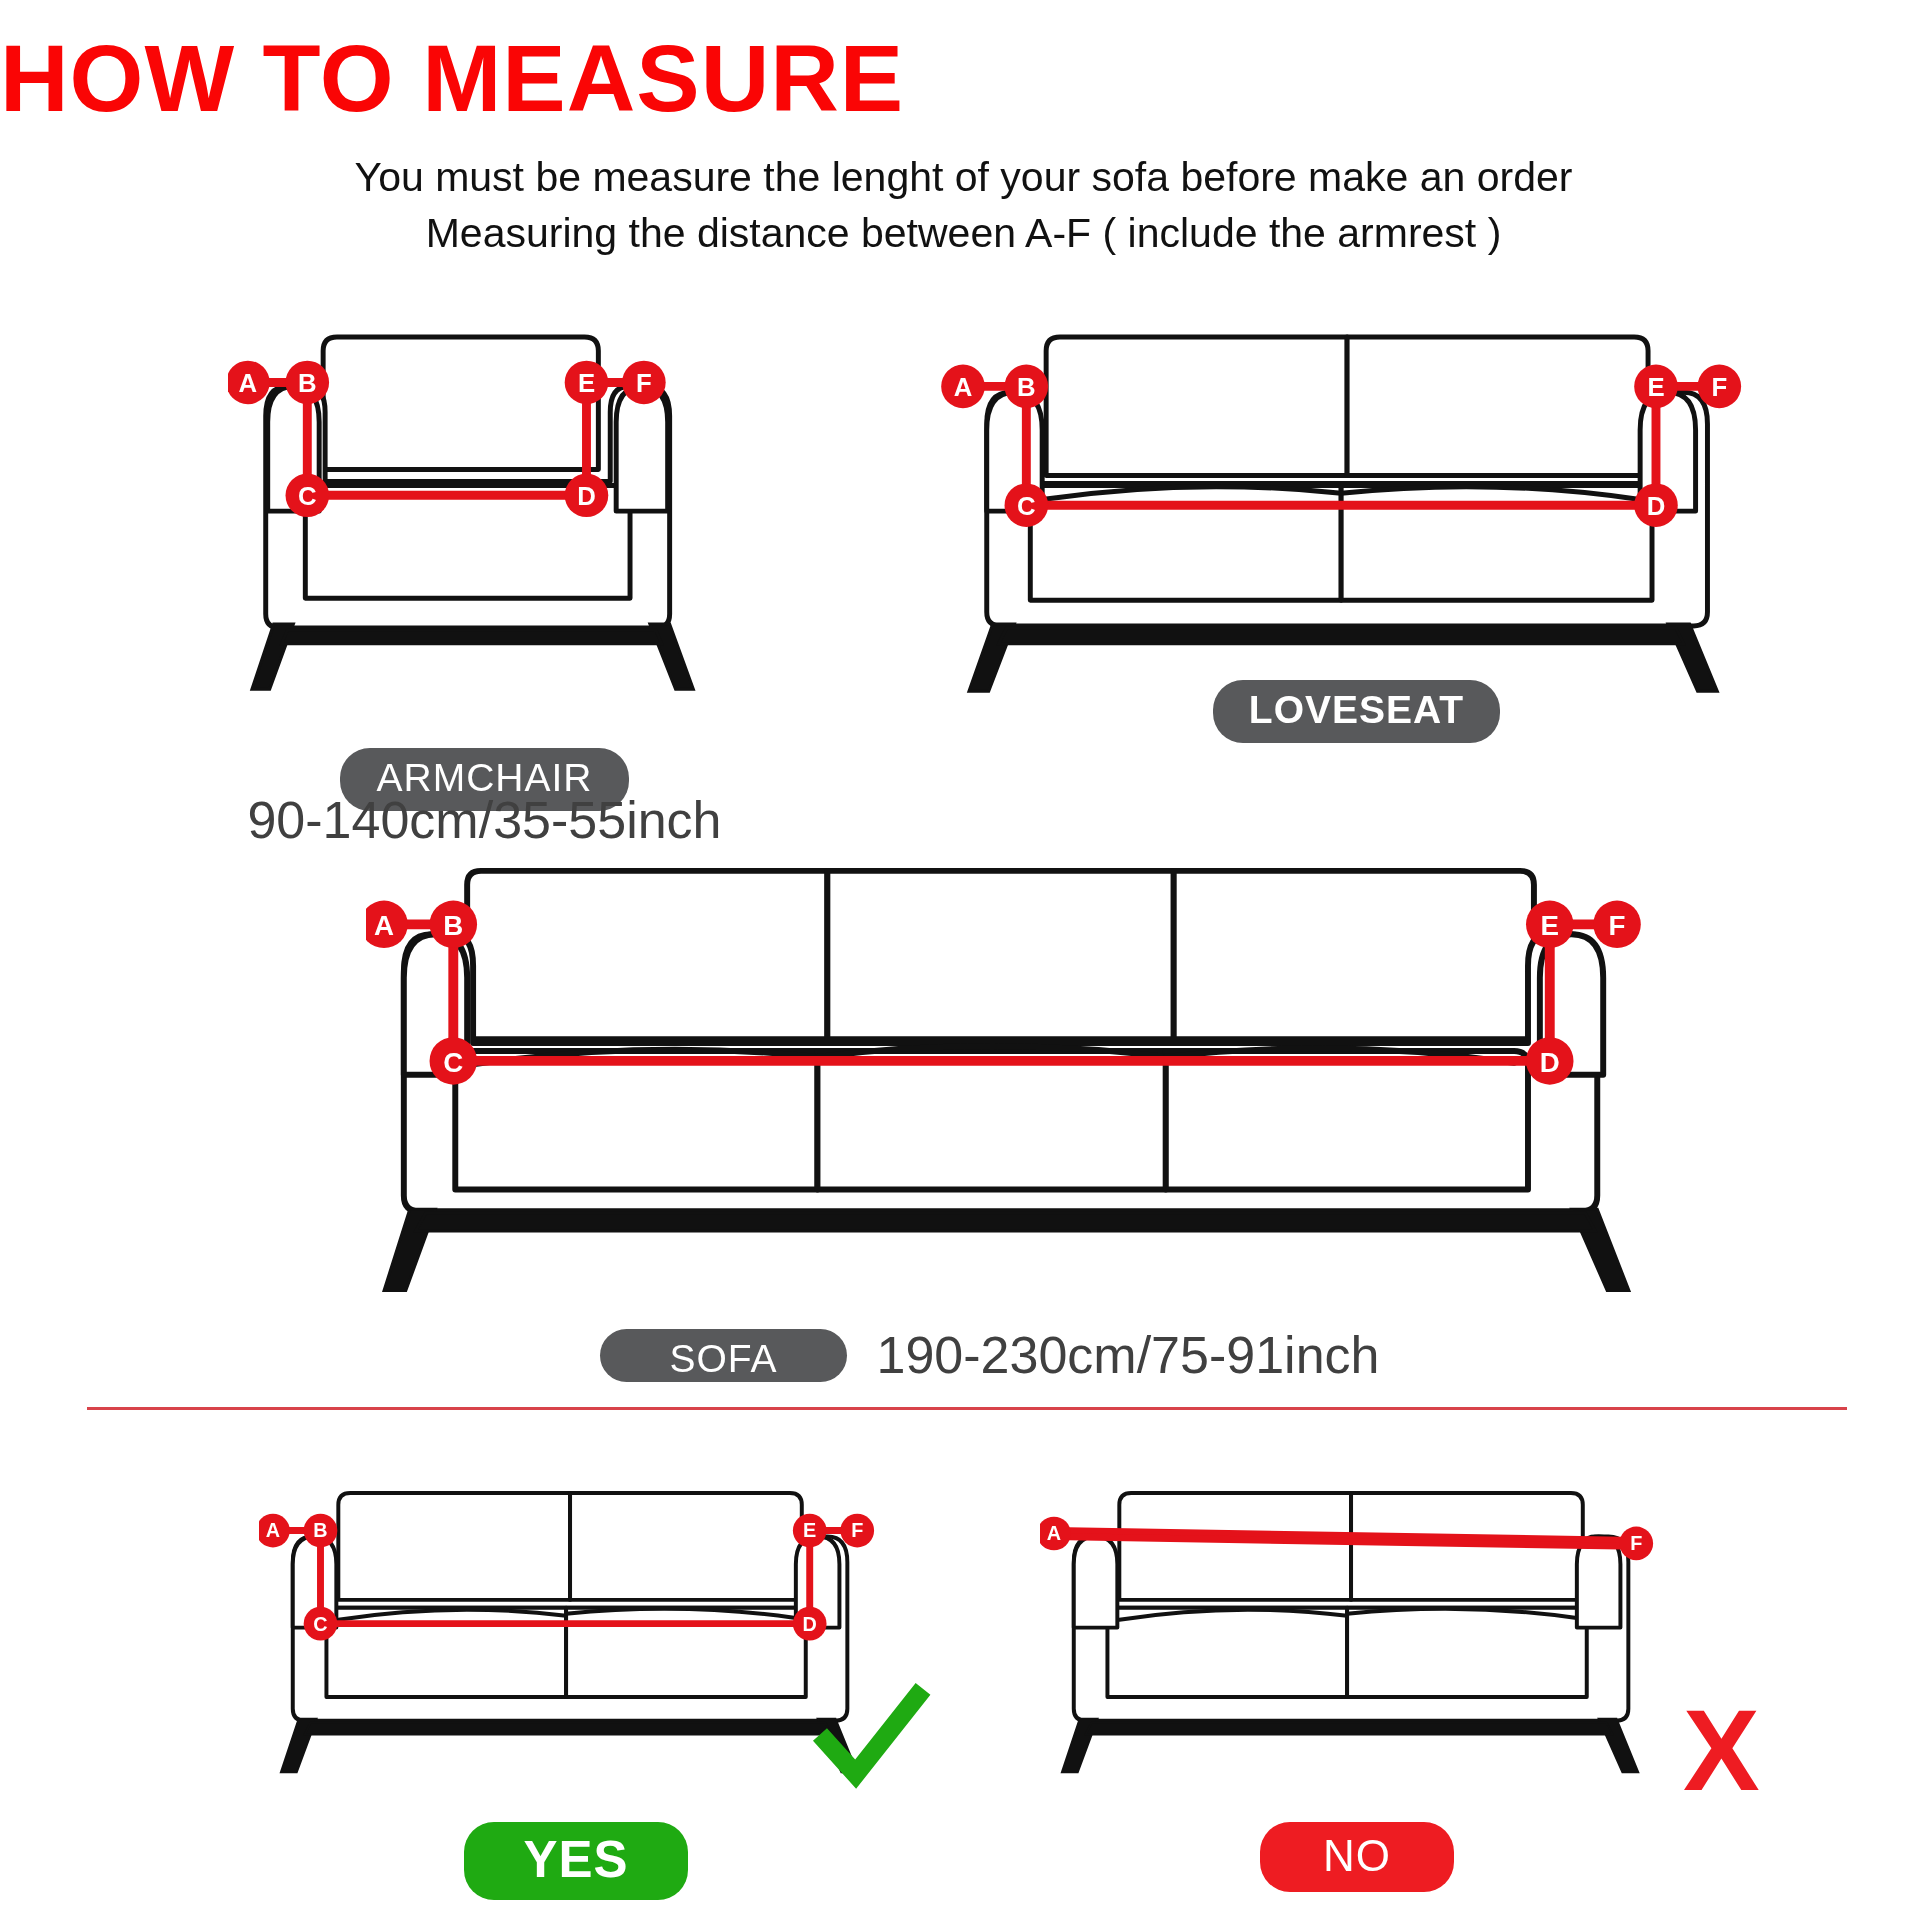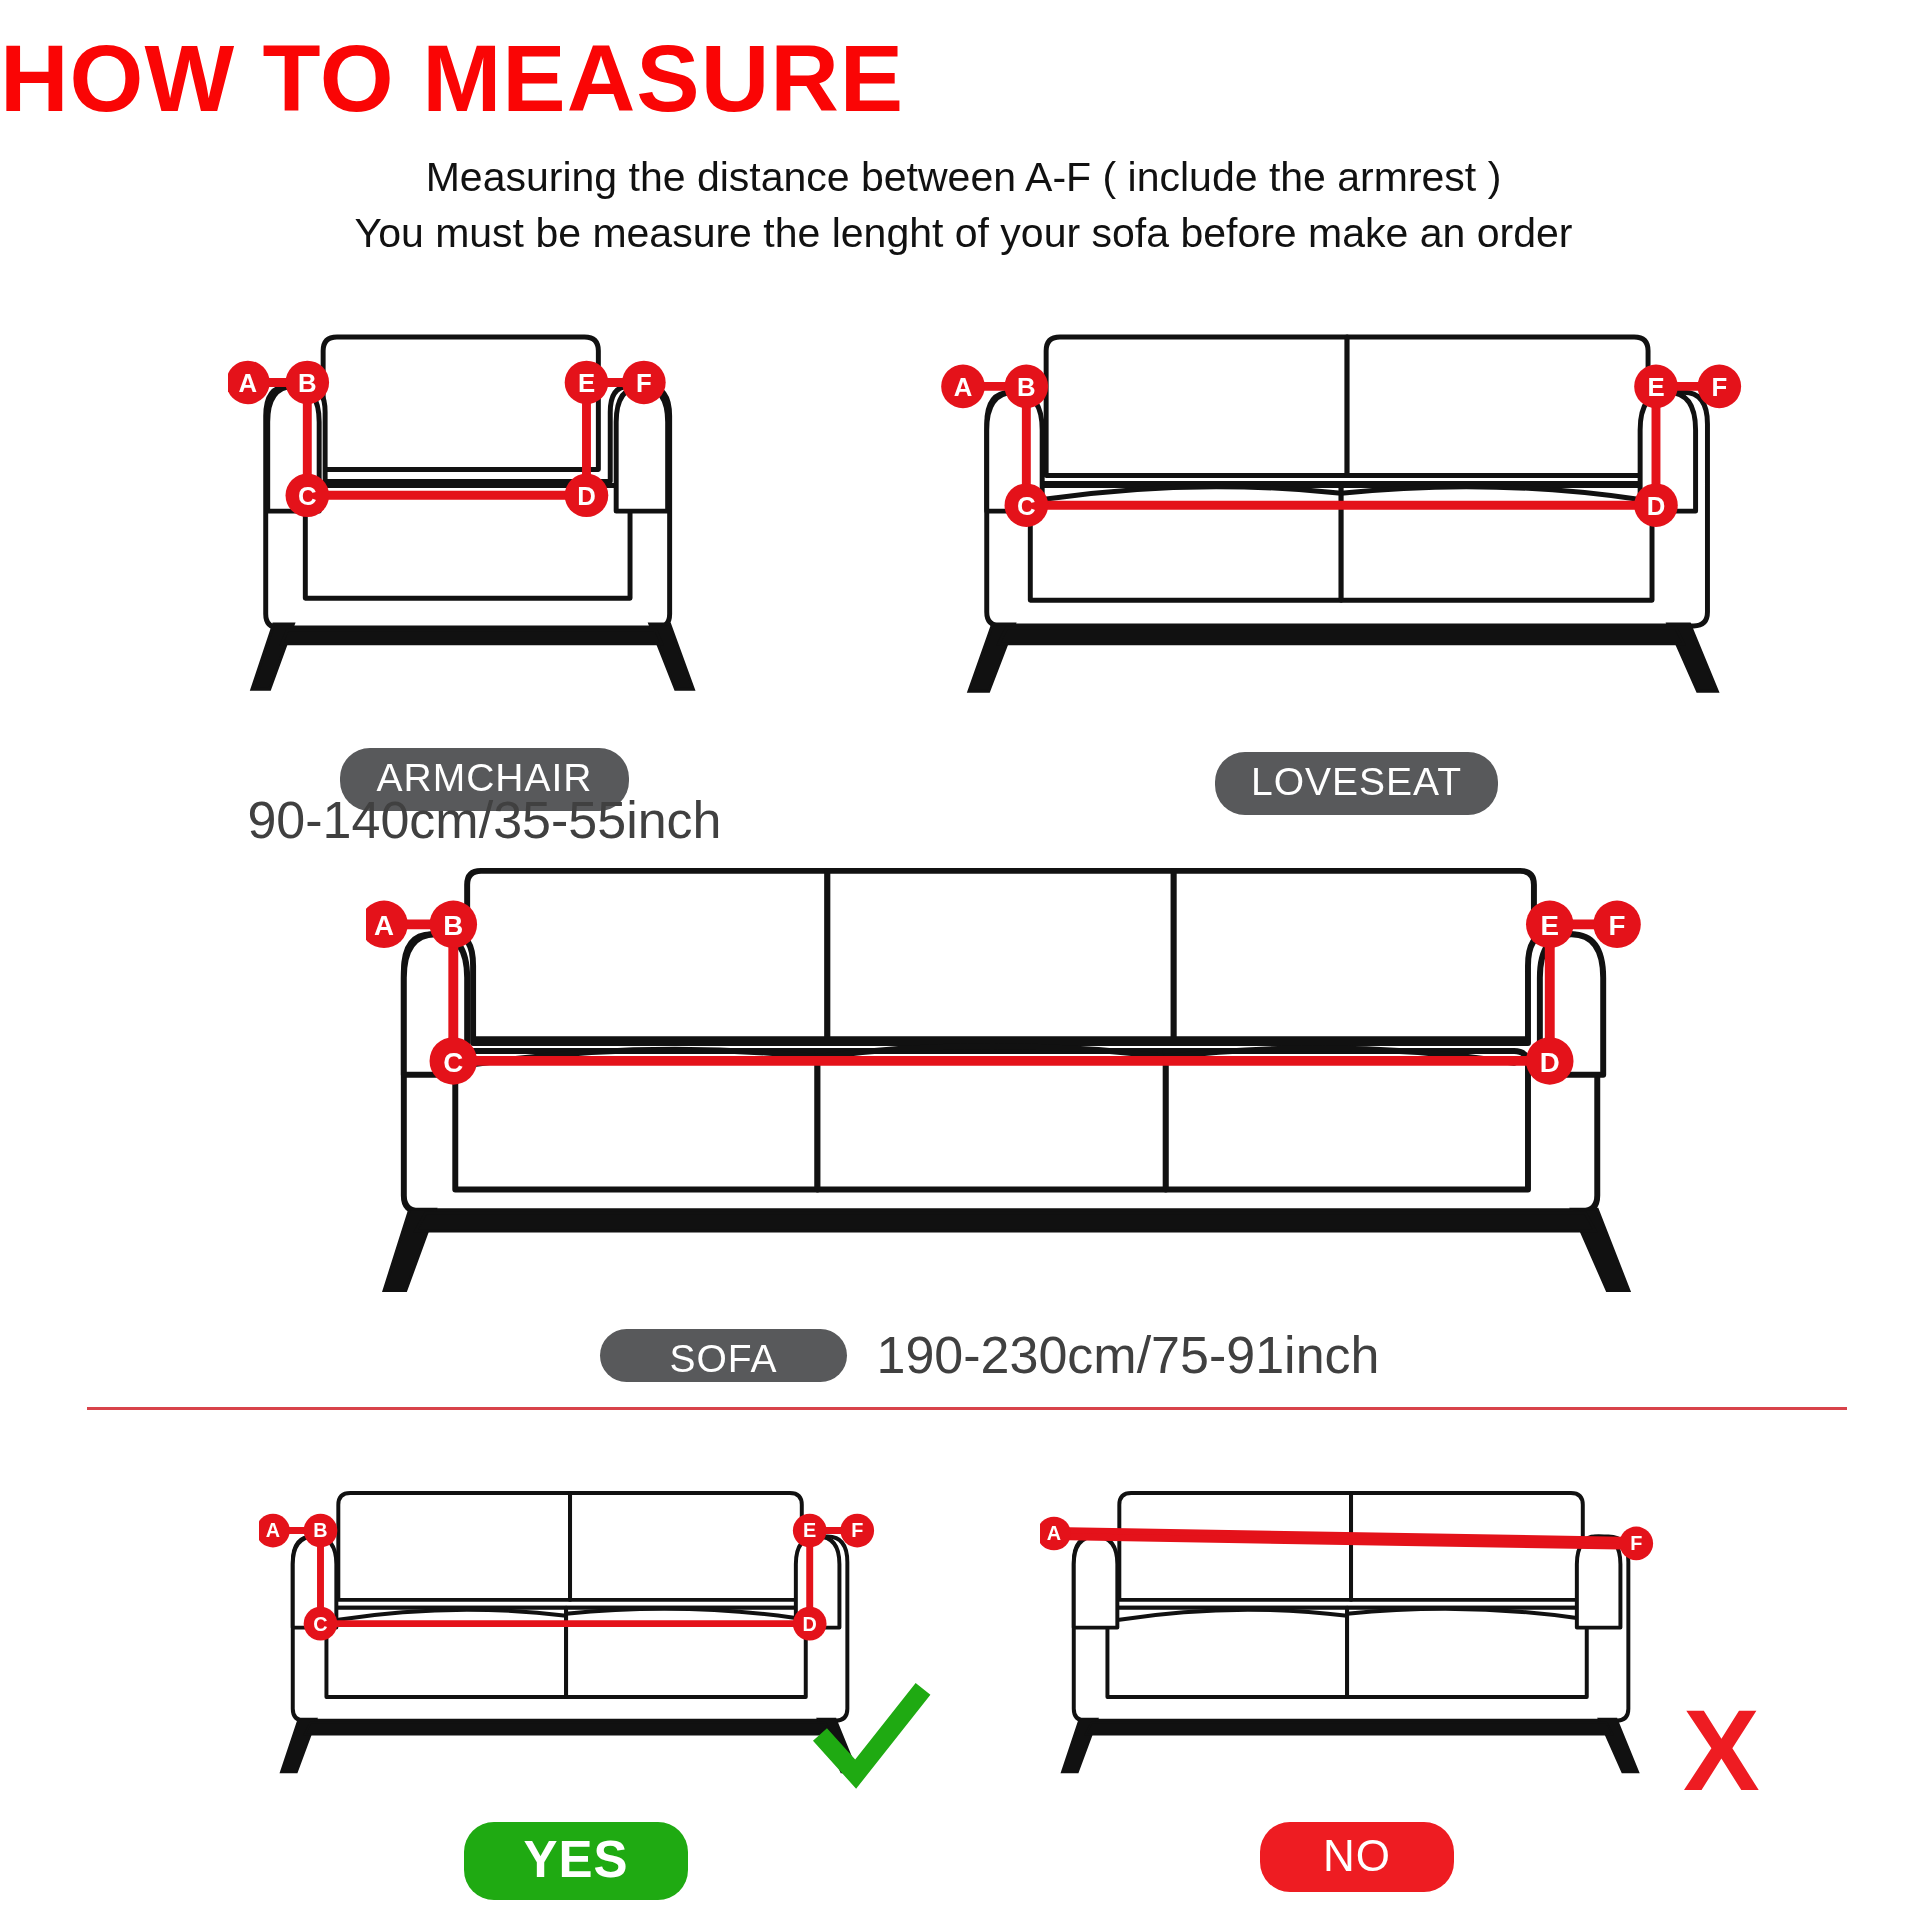--- a/index.html
+++ b/index.html
@@ -82,22 +82,22 @@
   }
 </style>
 </head>
 <body>
 
 <div class="page">
 
   <h1 class="title">HOW TO MEASURE</h1>
 
   <div class="subtitle">
+    <span class="sub-line">You must be measure the lenght of your sofa before make an order</span>
     <span class="sub-line">Measuring the distance between A-F ( include the armrest )</span>
-    <span class="sub-line">You must be measure the lenght of your sofa before make an order</span>
   </div>
 
   <div class="abs" style="left:228px; top:327px;">
     <svg class="furn" width="515" height="396" viewBox="0 0 520 400">
       <g fill="#ffffff" stroke="#111111" stroke-width="5" stroke-linejoin="round" stroke-linecap="round">
 
         <path d="M110 10 h250 q14 0 14 14 v120 h-278 v-120 q0 -14 14 -14 z"></path>
 
         <path d="M60 60 q-22 0 -22 30 v200 q0 14 14 14 h380 q14 0 14 -14 v-200 q0 -30 -22 -30 h-20 q-18 0 -18 26 v70 h-288 v-70 q0 -26 -18 -26 z"></path>
 
@@ -184,21 +184,21 @@
         <circle cx="722" cy="180" r="22" fill="#e4121a"></circle>
           <text x="722" y="190" fill="#ffffff">D</text>
         <circle cx="722" cy="60" r="22" fill="#e4121a"></circle>
           <text x="722" y="70" fill="#ffffff">E</text>
         <circle cx="786" cy="60" r="22" fill="#e4121a"></circle>
           <text x="786" y="70" fill="#ffffff">F</text>
       </g>
     </svg>
   </div>
 
-  <div class="abs" style="left:1010px; top:752px; width:693px; text-align:center;">
+  <div class="abs" style="left:1010px; top:680px; width:693px; text-align:center;font-weight:bold;">
     <span class="pill">LOVESEAT</span>
   </div>
 
   <div class="abs" style="left:366px; top:861px;">
     <svg class="furn" width="1277" height="475" viewBox="0 0 1290 480">
       <g fill="#ffffff" stroke="#111111" stroke-width="6" stroke-linejoin="round" stroke-linecap="round">
 
         <path d="M116 10 h350 v170 h-364 v-156 q0 -14 14 -14 z"></path>
         <path d="M466 10 h350 v170 h-350 z"></path>
         <path d="M816 10 h350 q14 0 14 14 v156 h-364 z"></path>

